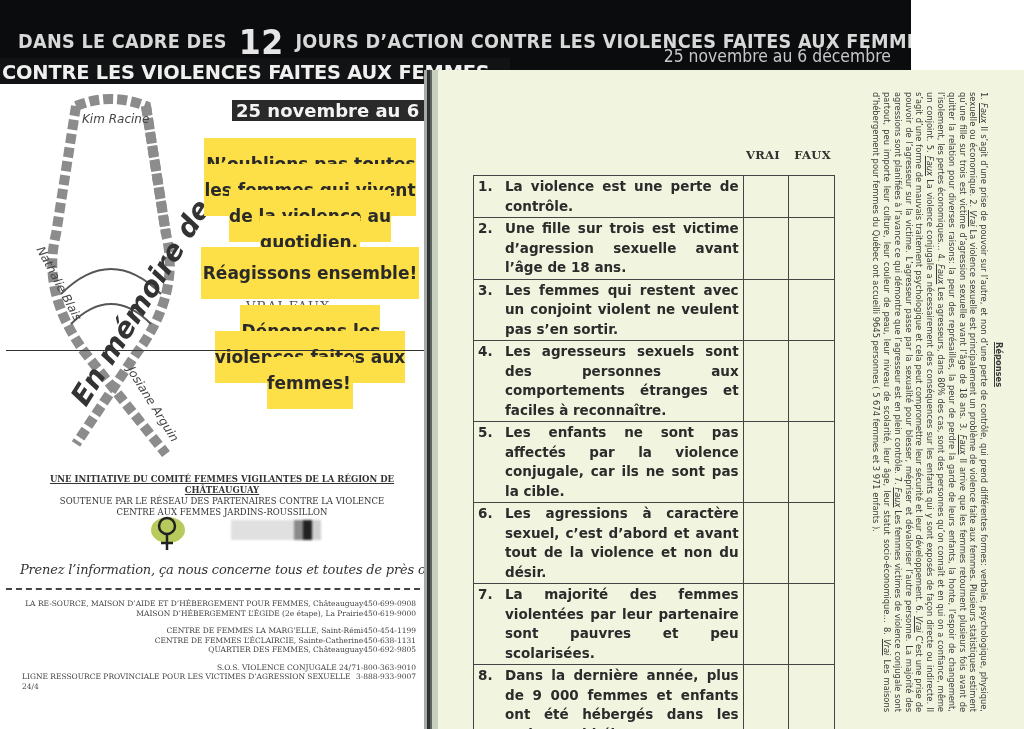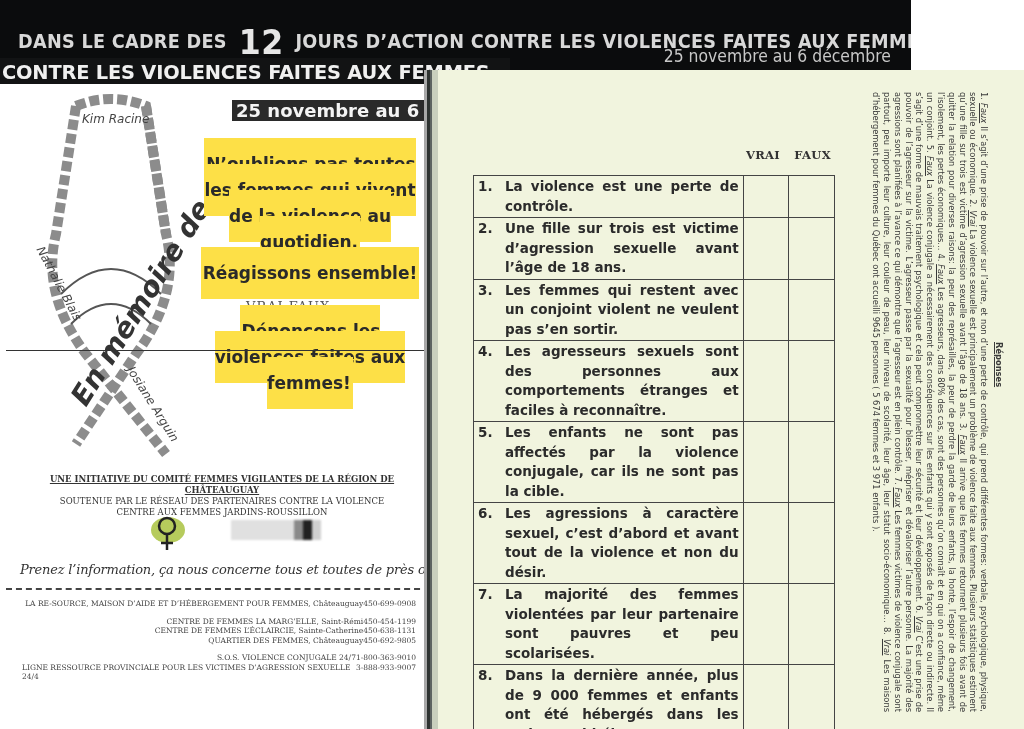--- a/index.html
+++ b/index.html
@@ -143,20 +143,24 @@
 
   <div class="tagline">Prenez l’information, ça nous concerne tous et toutes de près ou de loin . . .</div>
   <div class="dash-line"></div>
 
   <div class="contacts">
     <div class="contact-group">
       <div class="contact-row">
         <span>LA RE-SOURCE, MAISON D’AIDE ET D’HÉBERGEMENT POUR FEMMES, Châteauguay</span>
         <span class="phone">450-699-0908</span>
       </div>
+      <div class="contact-row">
+        <span>MAISON D’HÉBERGEMENT L’ÉGIDE (2e étape), La Prairie</span>
+        <span class="phone">450-619-9000</span>
+      </div>
     </div>
     <div class="contact-group">
       <div class="contact-row">
         <span>CENTRE DE FEMMES LA MARG’ELLE, Saint-Rémi</span>
         <span class="phone">450-454-1199</span>
       </div>
       <div class="contact-row">
         <span>CENTRE DE FEMMES L’ÉCLAIRCIE, Sainte-Catherine</span>
         <span class="phone">450-638-1131</span>
       </div>

